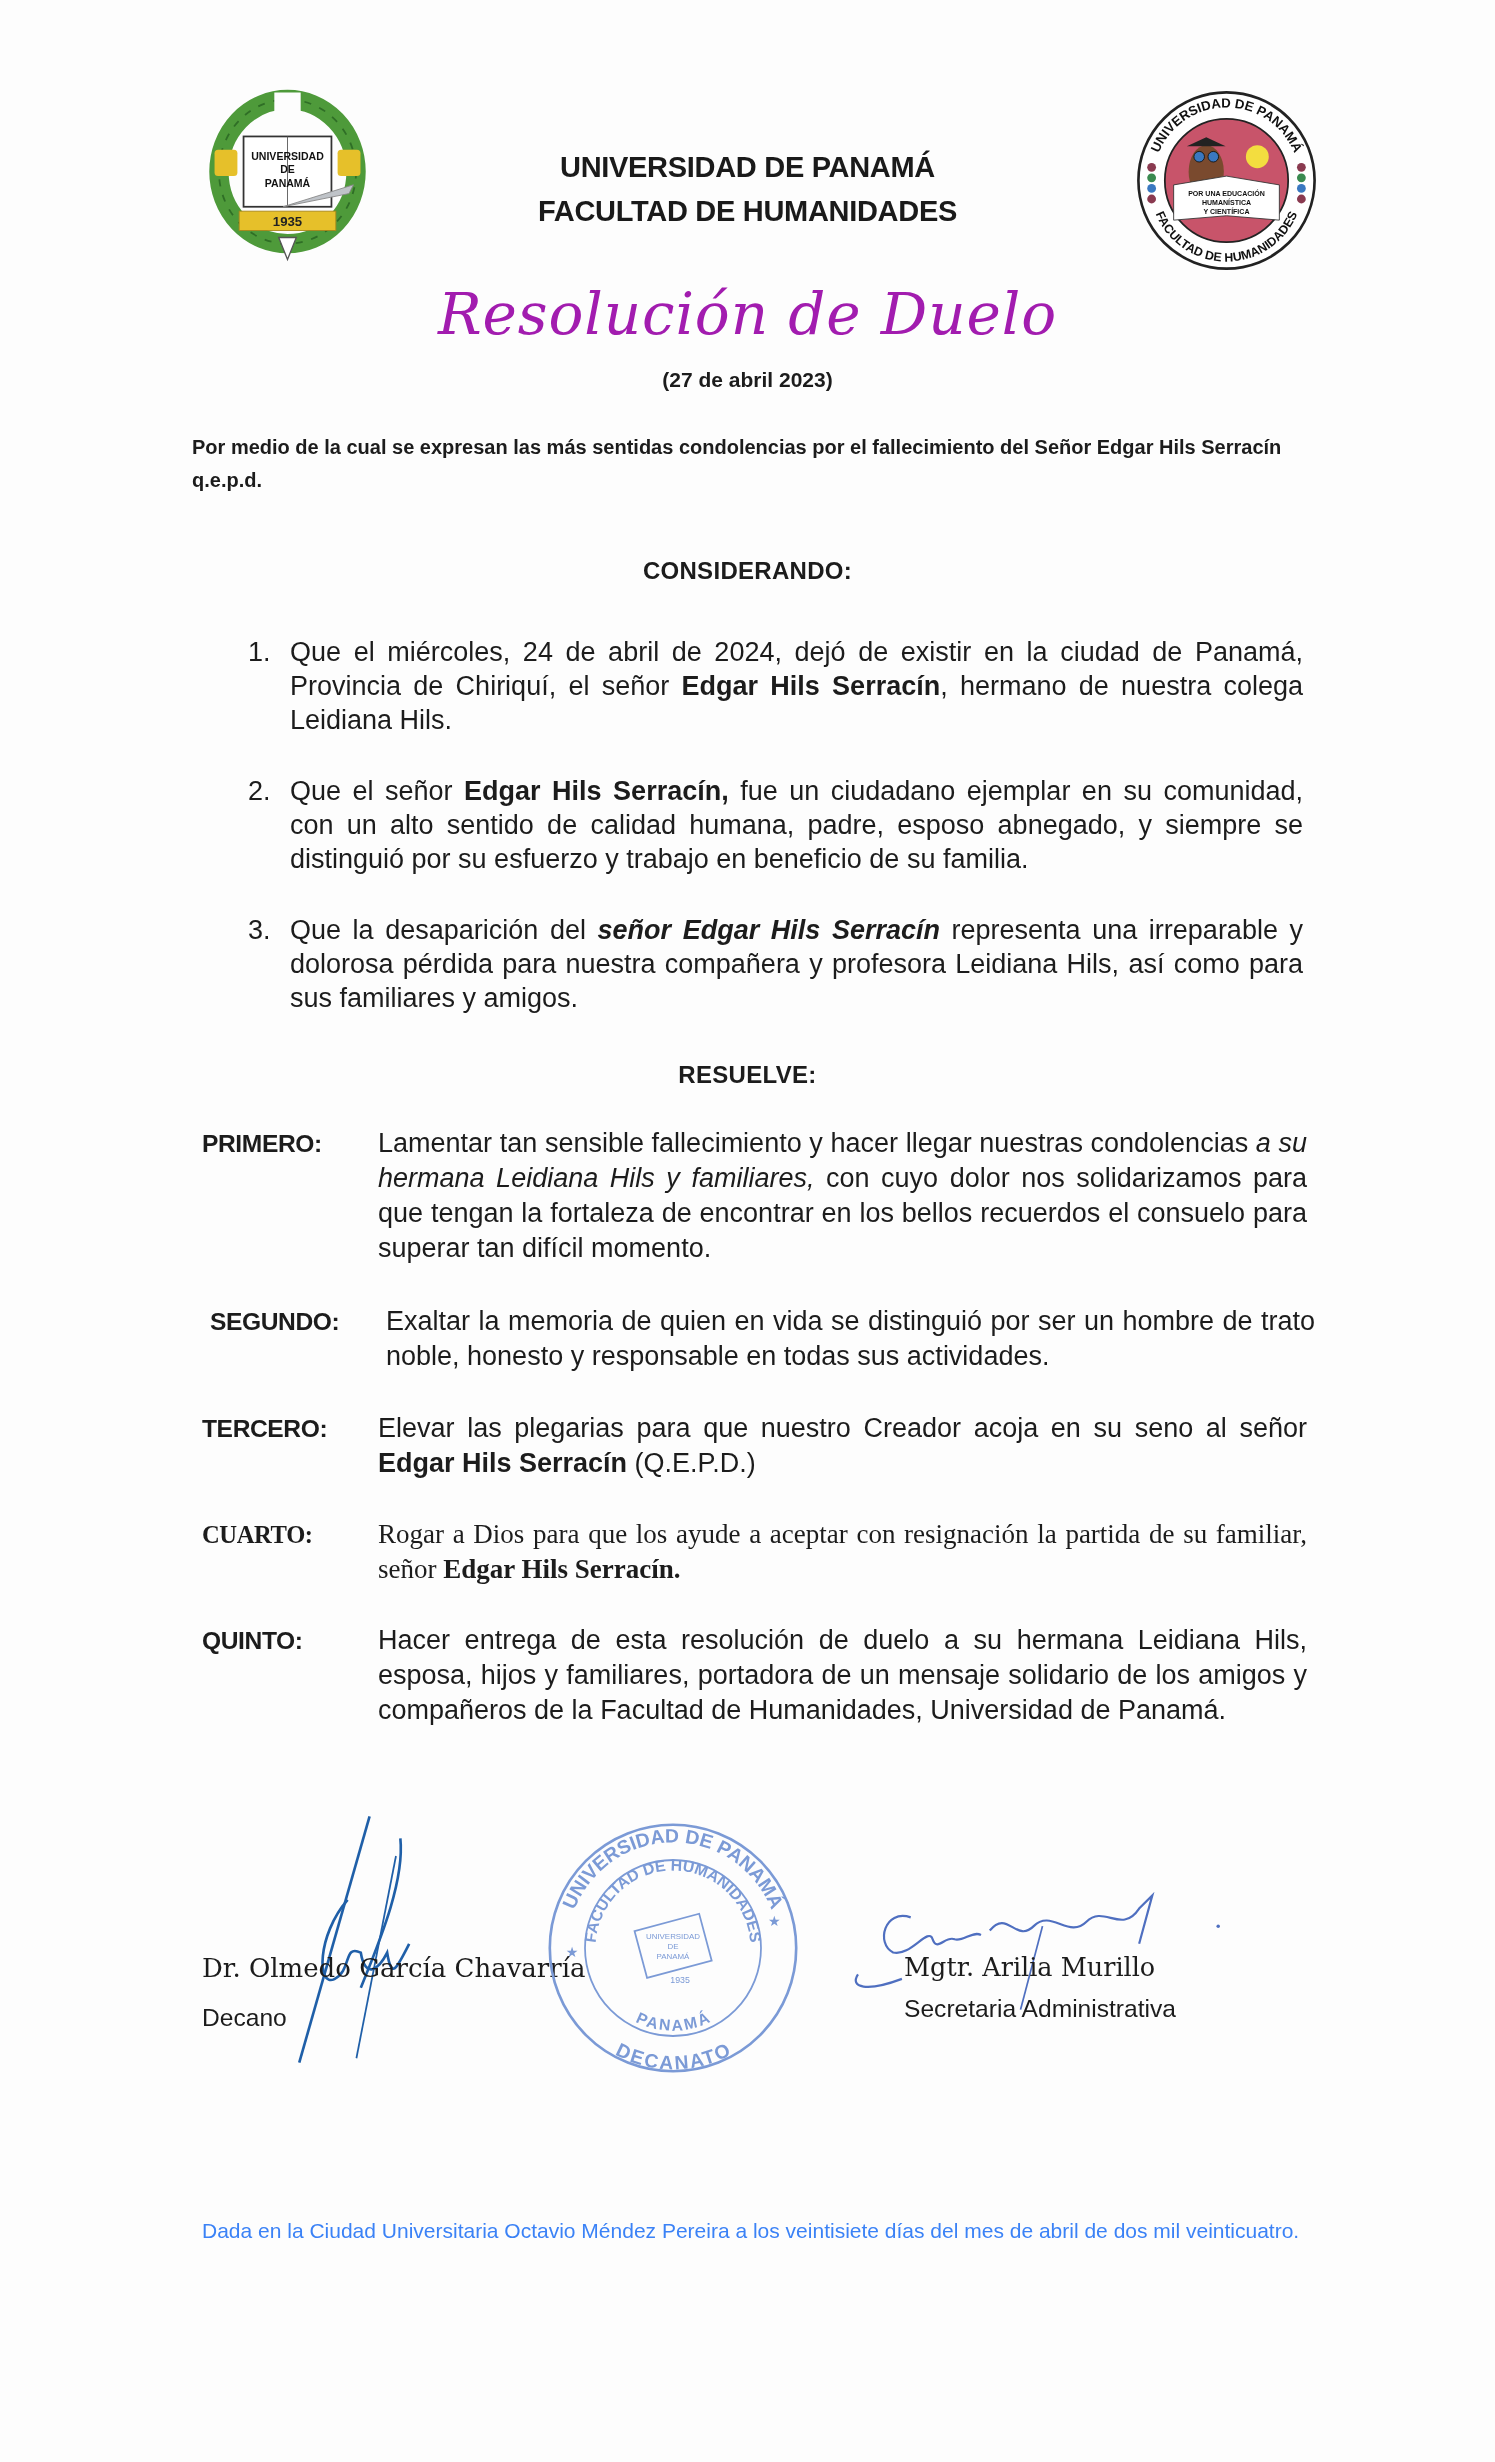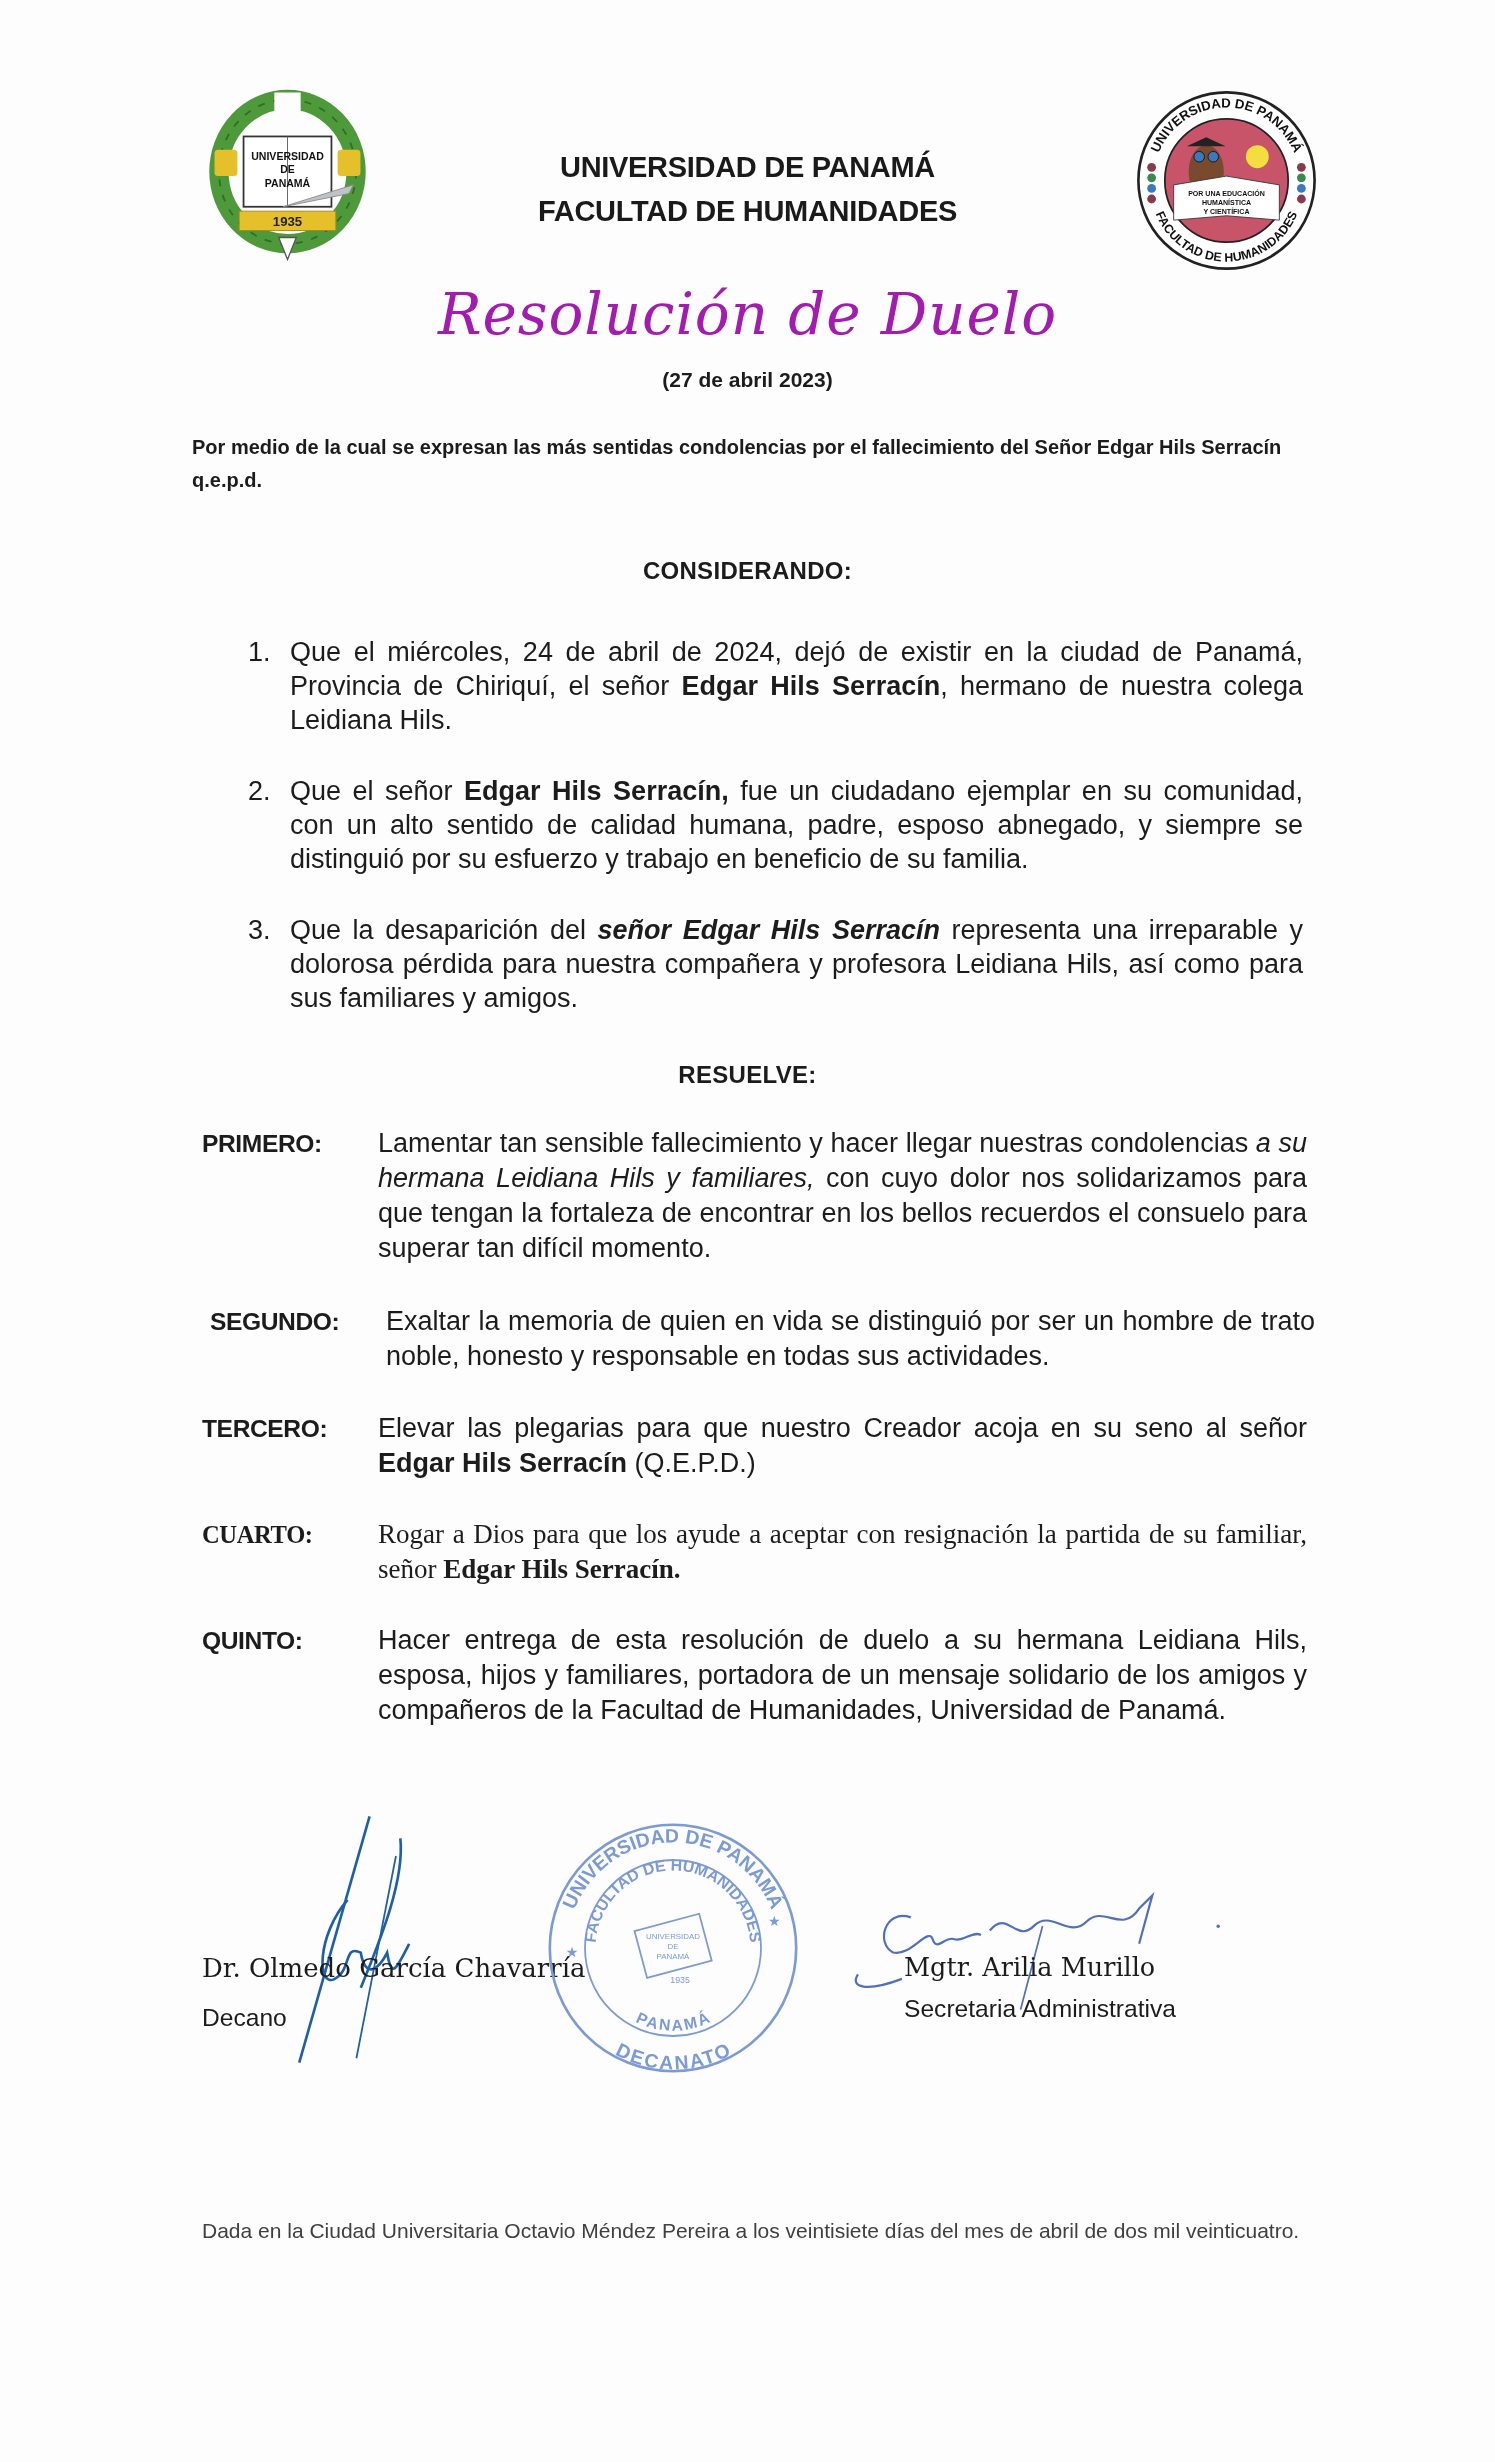--- a/index.html
+++ b/index.html
@@ -43,21 +43,21 @@
   i.it { font-style: italic; }
 
   
   .sig-name-left { position: absolute; left: 202px; top: 1953px; font-family: "DejaVu Serif", serif; font-size: 26px; }
   .sig-role-left { position: absolute; left: 202px; top: 1996px; font-size: 24.6px; margin-top: 8px; }
   .sig-name-right { position: absolute; left: 904px; top: 1952px; font-family: "DejaVu Serif", serif; font-size: 25.5px; }
   .sig-role-right { position: absolute; left: 904px; top: 1995px; font-size: 24.6px; }
   .sig-svg { position: absolute; }
   .stamp { position: absolute; left: 541px; top: 1816px; width: 264px; height: 264px; }
 
-  .footer { position: absolute; left: 202px; width: 1108px; top: 2216px; font-size: 21px; line-height: 30px; color: #404040; }
+  .footer { position: absolute; left: 202px; width: 1108px; top: 2216px; font-size: 21px; line-height: 30px; color: #3b82f6; }
 </style>
 </head>
 <body>
 
 <div class="page">
 
   <div class="logo-left">
     <svg width="167" height="176" viewBox="0 0 190 200">
 
       <ellipse cx="95" cy="95" rx="78" ry="82" fill="none" stroke="#4e9a3a" stroke-width="22"></ellipse>

